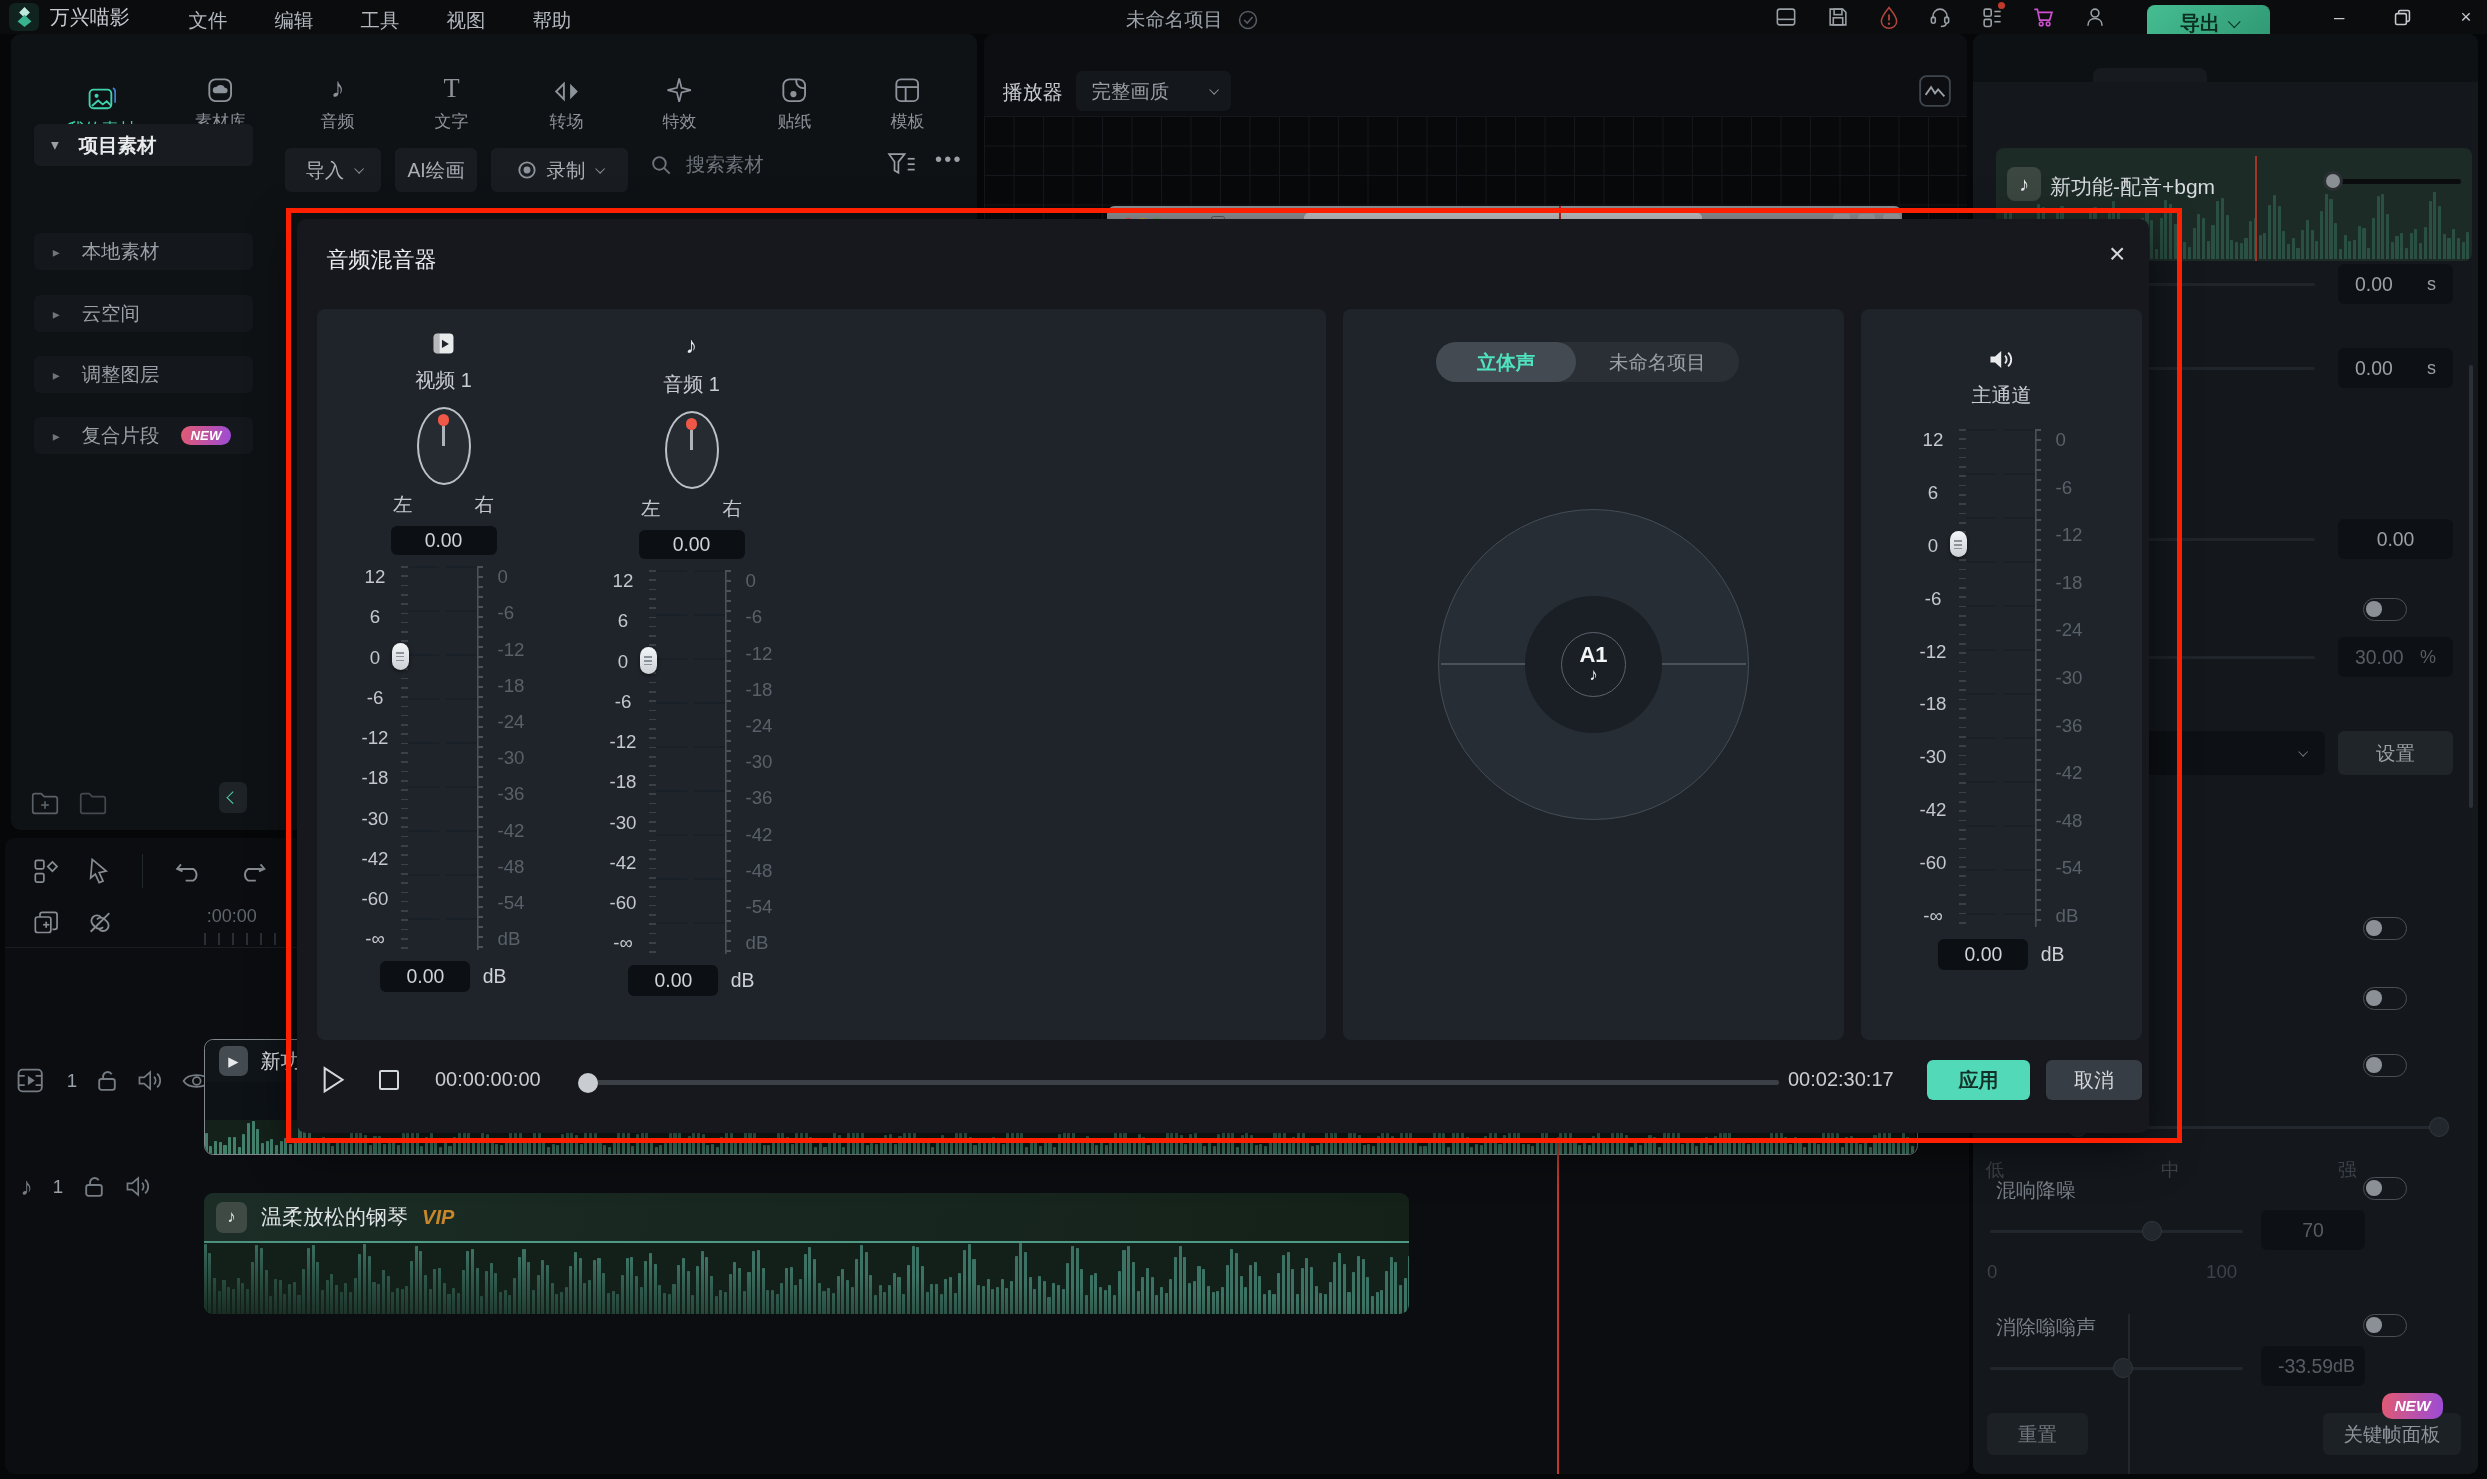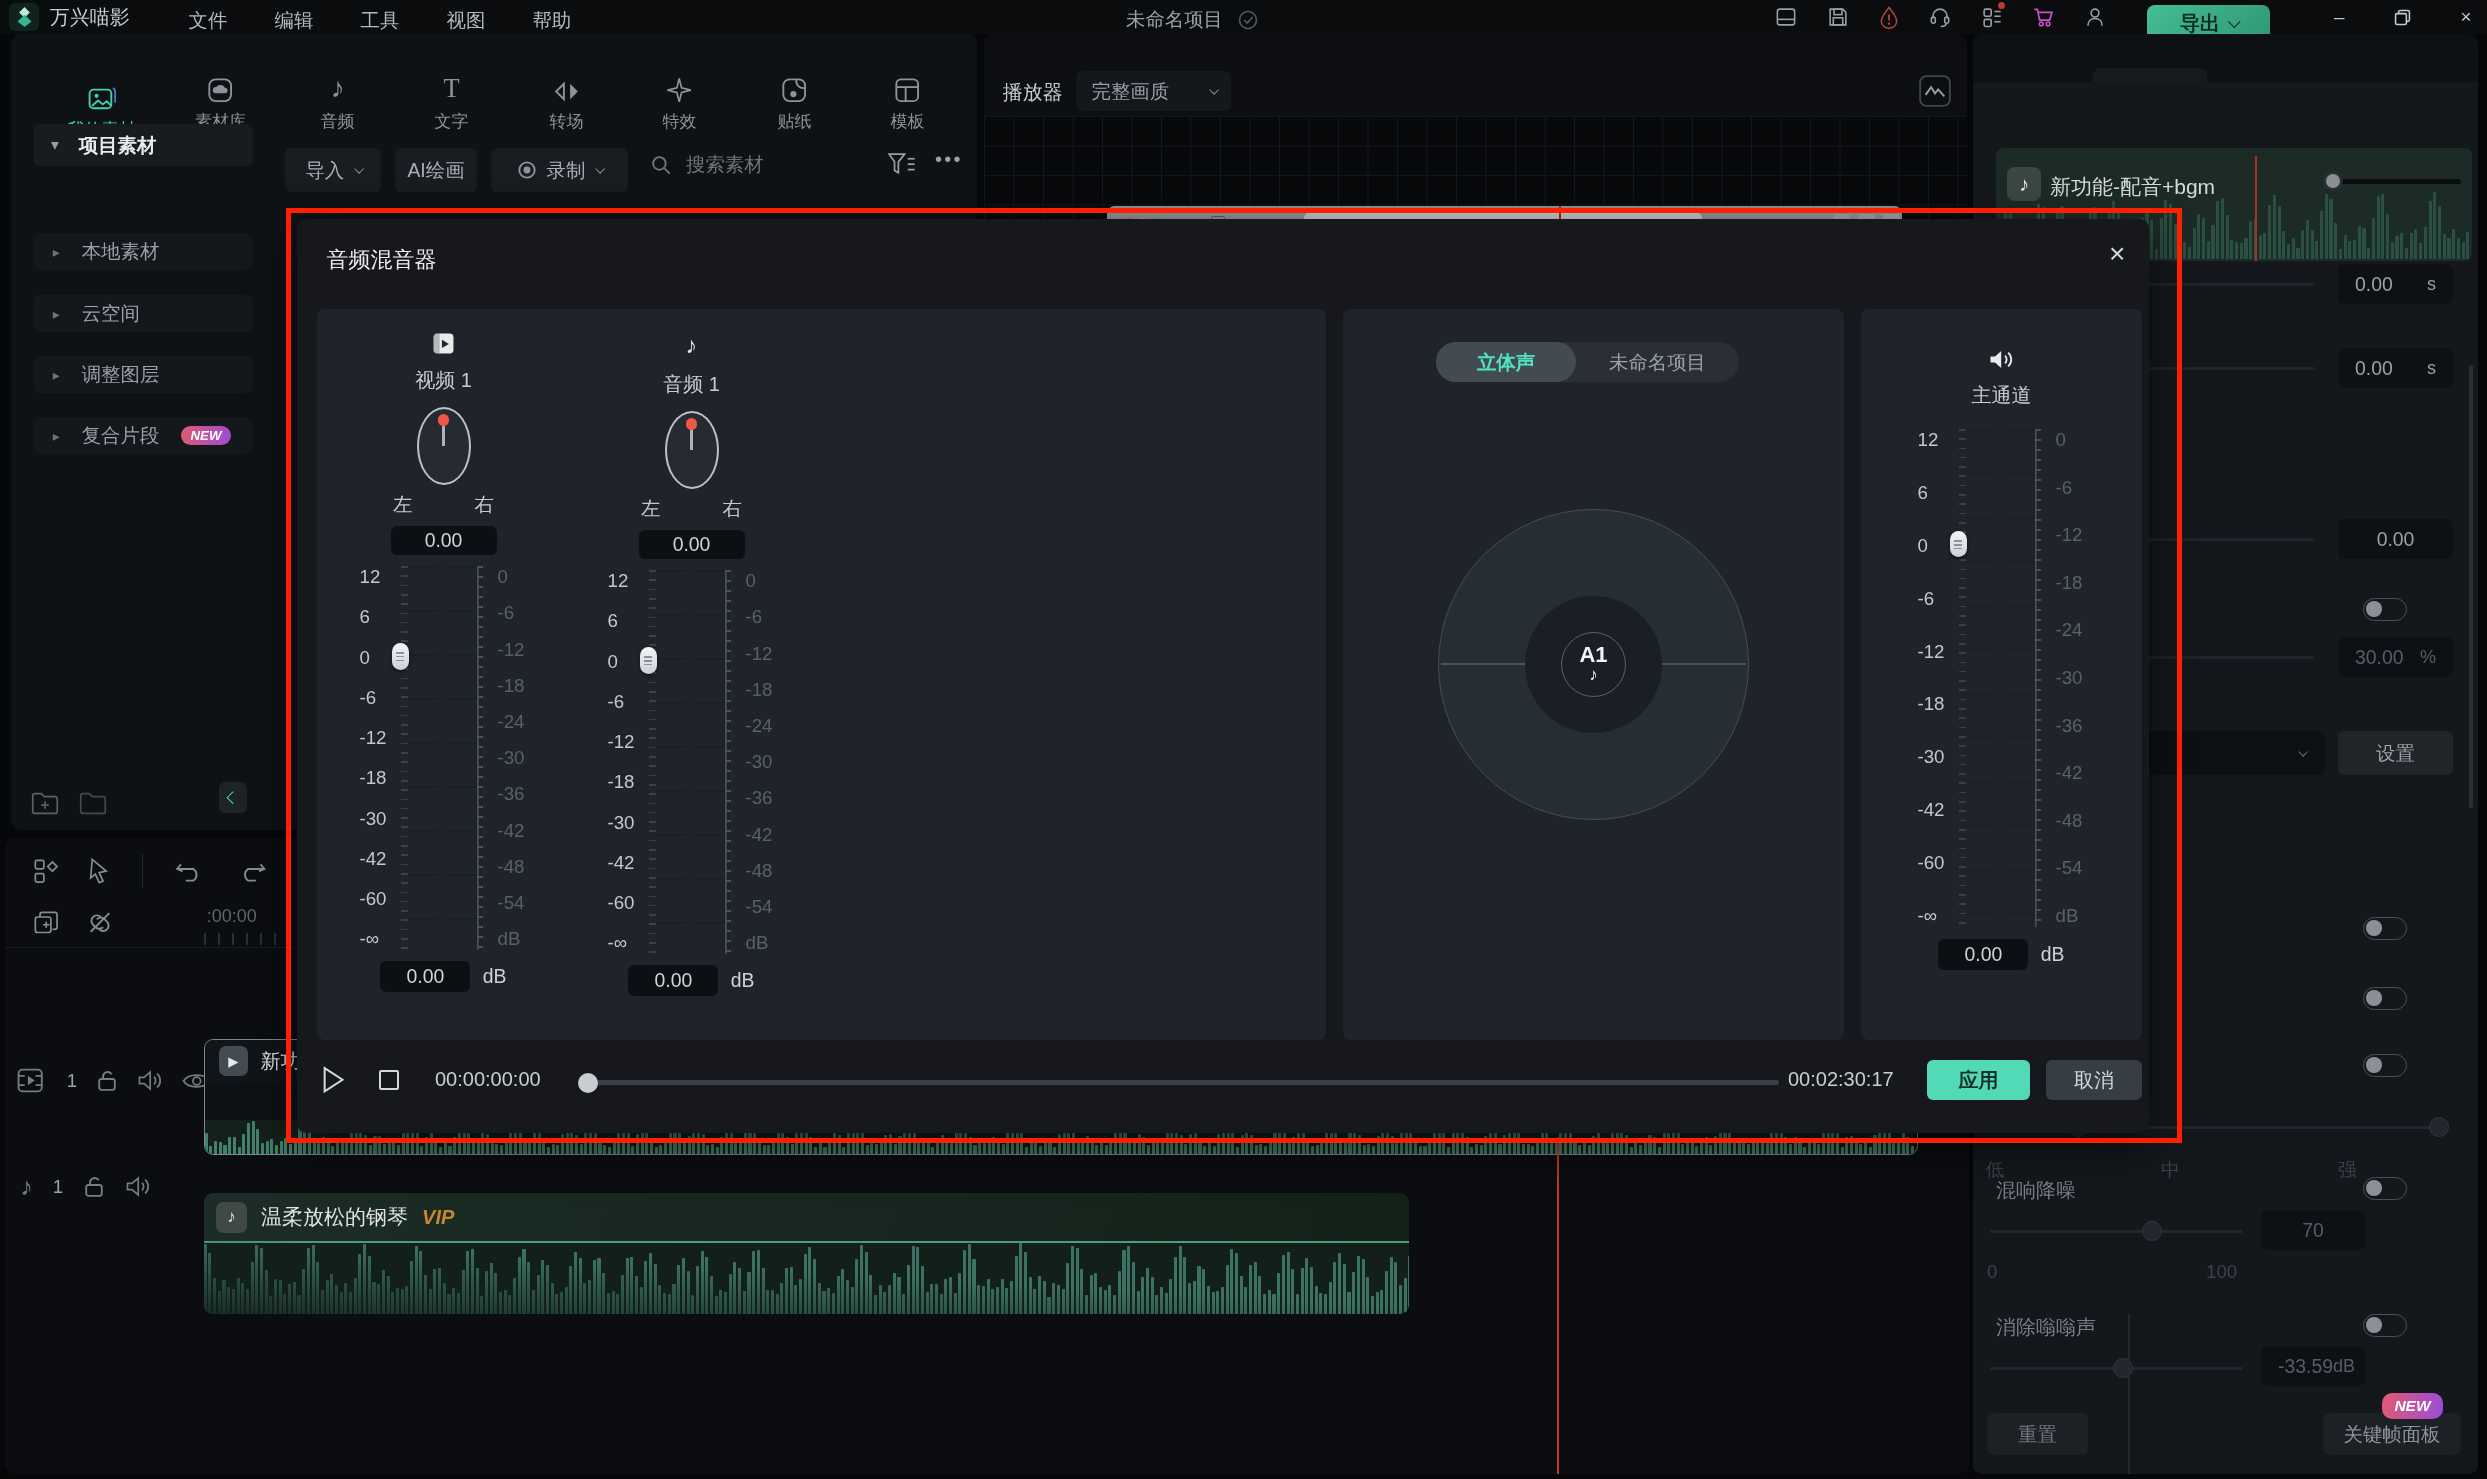--- a/index.html
+++ b/index.html
@@ -58,21 +58,21 @@
   .card { position:absolute; top:90px; height:731px; background:#1f242a; border-radius:7.8px; }
   .strip { position:absolute; width:187px; display:flex; flex-direction:column; align-items:center; }
   .strip .nm { font-size:20px; color:#c9cdd2; }
   .knob { position:relative; width:54px; height:78px; border:2.3px solid #bcc1c7; border-radius:50%; background:#262b31; }
   .knob .dot { position:absolute; left:50%; top:5.4px; width:11.7px; height:11.7px; margin-left:-5.8px; border-radius:50%; background:#ef5747; }
   .knob .needle { position:absolute; left:50%; top:17px; width:2.3px; height:20px; margin-left:-1.2px; background:#aeb3b9; }
   .lr { width:101px; display:flex; justify-content:space-between; font-size:19.4px; color:#c4c8cd; margin-top:6.2px; }
   .dfield { width:106px; height:29.5px; background:#0c0f13; border-radius:6.2px; display:flex; align-items:center; justify-content:center; font-size:19.4px; color:#cfd3d7; }
   .fader { position:relative; width:168px; display:flex; }
   .scale { display:flex; flex-direction:column; justify-content:space-between; font-size:18.7px; }
-  .scale.l { width:31px; text-align:left; color:#c4c8cd; }
+  .scale.l { width:31px; text-align:center; color:#c4c8cd; }
   .scale.r { width:36px; padding-left:6.2px; color:#596069; }
   .rail1 { width:17px; background:repeating-linear-gradient(to bottom,#3a4046 0 1.6px,transparent 1.6px 9.3px) 100% 0/7px 100% no-repeat; }
   .rail2 { width:14px; background:linear-gradient(#4a5057,#4a5057) 0 0/1.6px 100% no-repeat, repeating-linear-gradient(to bottom,#4a5057 0 1.6px,transparent 1.6px 10px) 0 0/6.2px 100% no-repeat; }
   .meter { width:31px; background:linear-gradient(#0c1015,#0d1117); border-radius:1.6px; background-image:repeating-linear-gradient(to bottom,#1a2027 0 1.6px,transparent 1.6px 44px); }
   .mgap { width:7.8px; }
   .fhandle { position:absolute; left:32px; width:17px; height:26.4px; border-radius:8.6px; background:linear-gradient(#f3f5f7,#ccd1d6); box-shadow:0 1.6px 3.9px rgba(0,0,0,.5); }
   .fhandle:after { content:""; position:absolute; left:4.7px; top:8.6px; width:7.8px; height:9.3px; background:repeating-linear-gradient(to bottom,#8d939a 0 1.6px,transparent 1.6px 3.9px); }
   .volrow { display:flex; align-items:center; gap:12.4px; margin-top:0; }
   .volrow .dfield { width:90px; height:31px; }
   .volrow .db { font-size:19.4px; color:#cfd3d7; }

